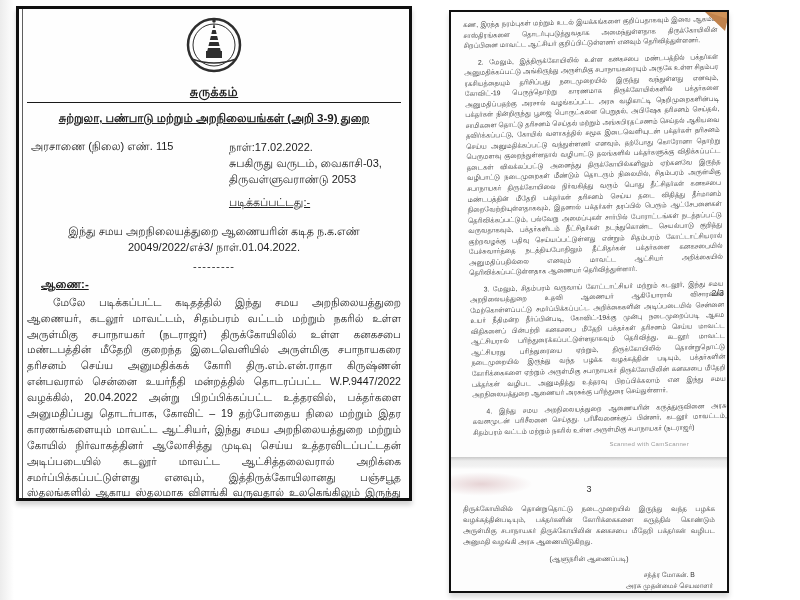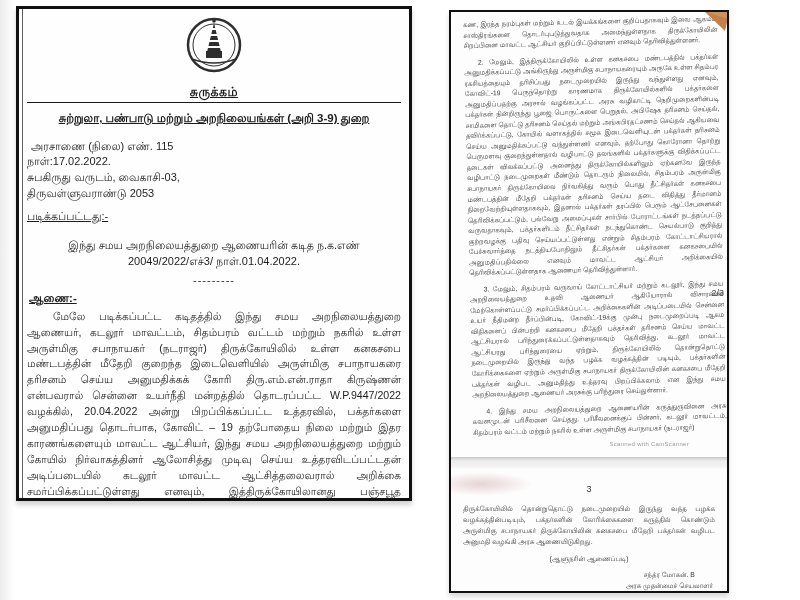--- a/index.html
+++ b/index.html
@@ -11,27 +11,27 @@
   .page-left { position:absolute; left:16px; top:6px; width:396px; height:495px;
     background:#fefefe; border:3px solid #101010; overflow:hidden;
     box-shadow:0 4px 5px rgba(0,0,0,0.18); }
   .page-left .inner-line { position:absolute; left:3px; top:0; bottom:0; width:1px; background:#2a2a2a; opacity:.75; }
   .pl-content { position:absolute; left:8px; right:8px; top:2px; color:#1d1d1d; }
   .emblem-wrap { text-align:center; margin-top:4px; }
   .heading { text-align:center; font-weight:bold; text-decoration:underline; font-size:12.5px; margin-top:4px; letter-spacing:.5px; }
   .abstract { margin-top:6px; font-size:11px; line-height:1.45; text-align:justify; padding:0 2px; }
   .rule-after { border-bottom:1.5px solid #1a1a1a; margin-top:1px; }
   .dept-line { text-align:center; font-weight:bold; text-decoration:underline; font-size:11.5px; margin-top:9px; }
-  .go-row { display:flex; justify-content:space-between; margin-top:14px; font-size:11px;flex-direction:column; }
+  .go-row { display:flex; justify-content:space-between; margin-top:14px; font-size:11px; }
   .go-no { padding-left:4px; }
   .date-block { width:46%; line-height:1.45; }
   .read-label { text-decoration:underline; margin-top:7px; display:inline-block; }
   .ref-block { text-align:center; font-size:11px; line-height:1.5; margin-top:12px; }
   .dashes { text-align:center; font-size:11px; letter-spacing:1px; margin-top:4px; color:#2b2b2b; }
-  .order-label { font-weight:bold; text-decoration:underline; font-size:11.5px; margin-top:6px; padding-left:2px; }
+  .order-label { font-weight:bold; text-decoration:underline; font-size:11.5px; margin-top:6px; padding-left:2px;margin-left:12px; }
   .order-para { margin-top:3px; font-size:10.6px; line-height:1.5; text-align:justify; text-indent:26px; }
 
   
   .page-right { position:absolute; left:449px; top:10px; width:280px; height:583px;
     background:#fdfdfd; border:2.5px solid #101010; overflow:hidden;
     box-shadow:0 4px 5px rgba(0,0,0,0.15); }
   .p2-content { position:absolute; left:12px; right:10px; top:8px; color:#353535;
     font-size:6.8px; line-height:1.55; text-align:justify;
     transform:rotate(-1.4deg); transform-origin:top left; }
   .p2-content p { margin-top:6px; text-indent:14px; }

